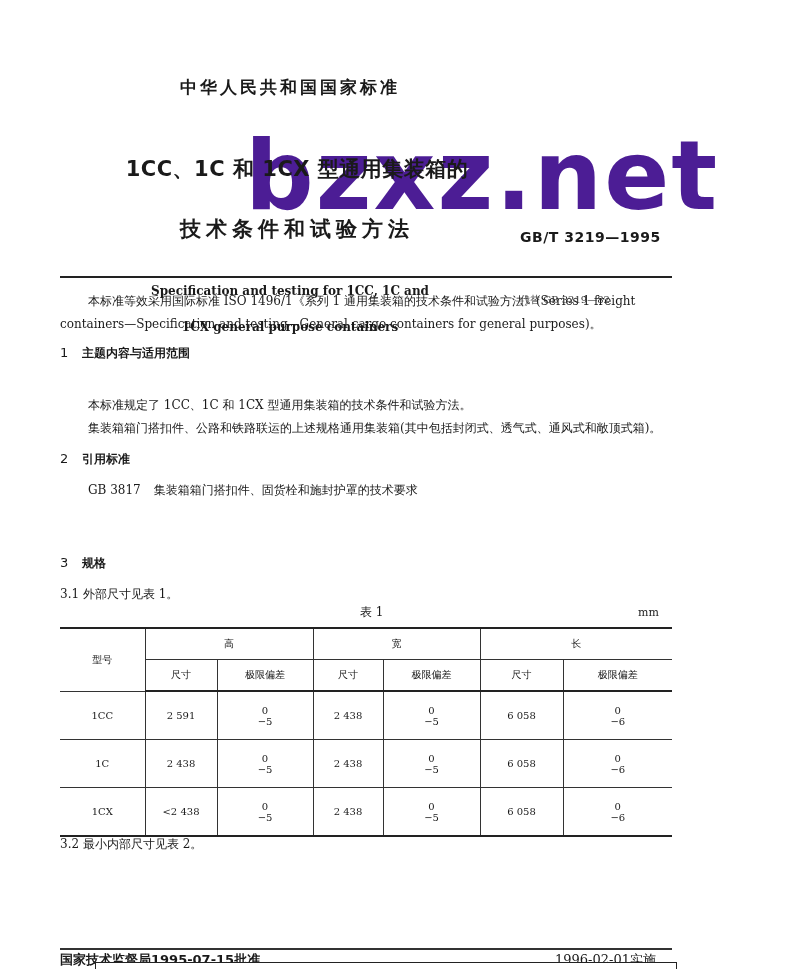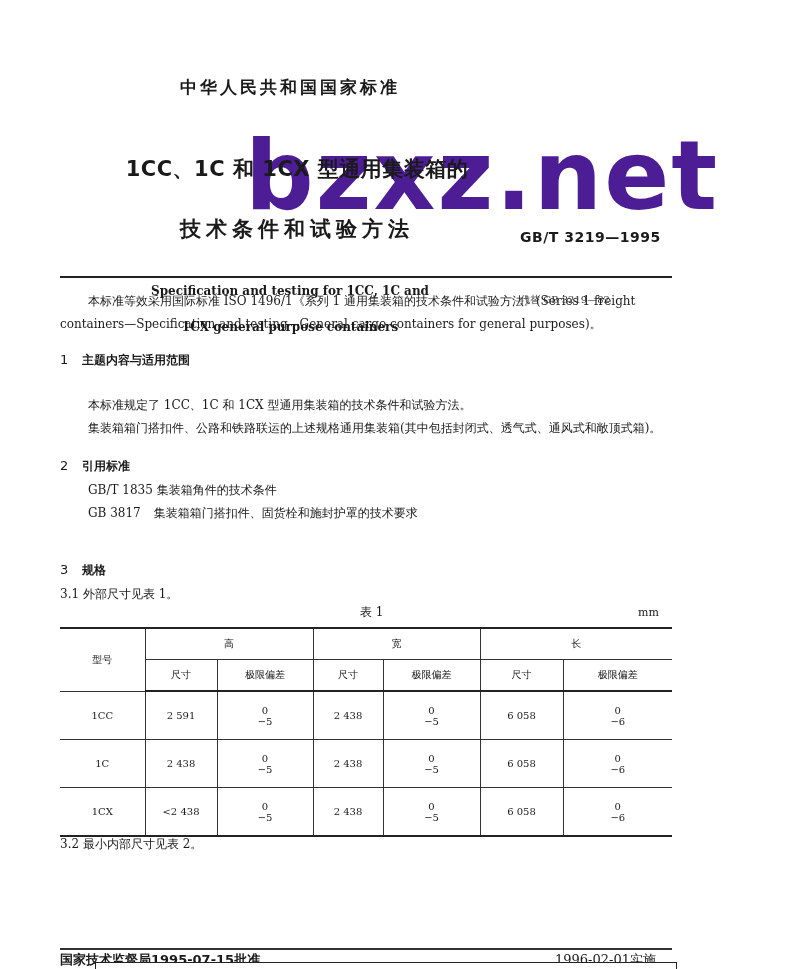--- a/index.html
+++ b/index.html
@@ -34,21 +34,21 @@
   .std-code {
     left: 520px; top: 122px; font-family: "DejaVu Sans", sans-serif;
     font-size: 14px; font-weight: bold; letter-spacing: 0.5px;
   }
   .std-replaces {
     left: 520px; top: 170px; font-size: 10px; color: #333;
   }
   .rule-top { left: 60px; top: 276px; width: 612px; height: 0; border-top: 2px solid #222; }
   .para { font-size: 12px; line-height: 23px; }
   .p-intro { left: 60px; top: 290px; width: 615px; text-indent: 28px; }
-  .h-sec { left: 60px; font-family: "DejaVu Sans", sans-serif; font-weight: bold; font-size: 12px; margin-top: 7px; }
+  .h-sec { left: 60px; font-family: "DejaVu Sans", sans-serif; font-weight: bold; font-size: 12px; }
   .h-num { display: inline-block; width: 22px; font-weight: normal; font-size: 13px; }
   .p-indent { left: 60px; width: 615px; text-indent: 28px; margin-top: 20px; }
   .ref-list { left: 88px; top: 479px; font-size: 12px; line-height: 23px; }
   .ref-code { display: inline-block; min-width: 62px; }
   .caption { left: 360px; top: 604px; font-size: 12px; }
   .unit { left: 638px; top: 606px; font-size: 11px; }
 
   table.spec {
     position: absolute; left: 60px; top: 627px; width: 612px;
     border-collapse: collapse; font-size: 10px;
@@ -96,21 +96,20 @@
 <div class="abs h-sec" style="top:345px;">
   <span class="h-num">1</span><span>主题内容与适用范围</span>
 </div>
 <div class="abs para p-indent" style="top:374px;">本标准规定了 1CC、1C 和 1CX 型通用集装箱的技术条件和试验方法。</div>
 <div class="abs para p-indent" style="top:397px;">集装箱箱门搭扣件、公路和铁路联运的上述规格通用集装箱(其中包括封闭式、透气式、通风式和敞顶式箱)。</div>
 
 <div class="abs h-sec" style="top:451px;">
   <span class="h-num">2</span><span>引用标准</span>
 </div>
 <div class="abs ref-list">
-  <div><span class="ref-code">GB/T 1835</span> <span>集装箱角件的技术条件</span></div>
   <div><span class="ref-code">GB 3817</span> <span>集装箱箱门搭扣件、固货栓和施封护罩的技术要求</span></div>
 </div>
 
 <div class="abs h-sec" style="top:555px;">
   <span class="h-num">3</span><span>规格</span>
 </div>
 <div class="abs para" style="left:60px; top:583px;">3.1  外部尺寸见表 1。</div>
 
 <div class="abs caption">表 1</div>
 <div class="abs unit">mm</div>

